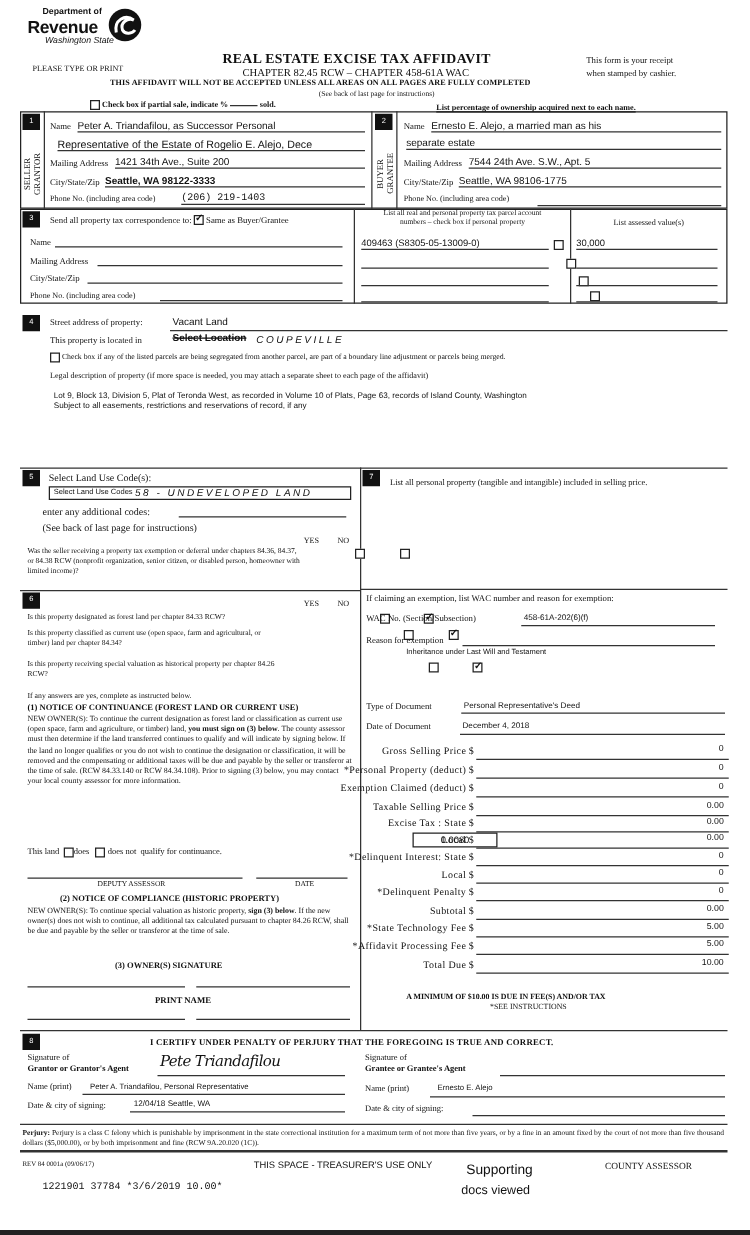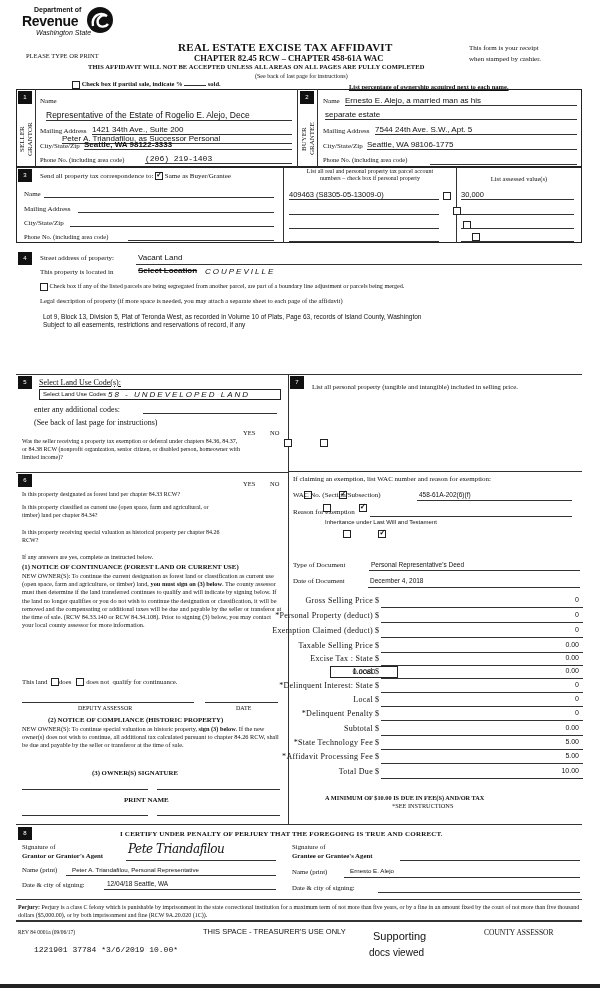--- a/index.html
+++ b/index.html
@@ -35,21 +35,21 @@
   <div class="sans" style="position:absolute;left:0;top:9px;font-size:14px;font-weight:bold;letter-spacing:-0.3px;">Revenue</div>
   <div class="sans" style="position:absolute;left:14px;top:25px;font-size:7px;font-style:italic;">Washington State</div>
   <svg style="position:absolute;left:64px;top:2px;" width="28" height="28" viewBox="0 0 28 28">
     <circle cx="14" cy="14" r="13" fill="#111"></circle>
     <path d="M7 20 C 5 10, 14 5, 21 10 C 16 8, 10 12, 12 18 C 14 22, 20 21, 22 18" fill="none" stroke="#fff" stroke-width="2.4"></path>
   </svg>
 </div>
 
 <div class="abs" style="left:26px;top:52px;font-size:6.5px;">PLEASE TYPE OR PRINT</div>
 <div class="abs bold" style="left:178px;top:41px;font-size:11px;letter-spacing:0.3px;">REAL ESTATE EXCISE TAX AFFIDAVIT</div>
-<div class="abs" style="left:194px;top:53px;font-size:8.5px;font-weight:bold;">CHAPTER 82.45 RCW – CHAPTER 458-61A WAC</div>
+<div class="abs" style="left:194px;top:53px;font-size:8.5px;">CHAPTER 82.45 RCW – CHAPTER 458-61A WAC</div>
 <div class="abs" style="left:469px;top:44px;font-size:7px;">This form is your receipt</div>
 <div class="abs" style="left:469px;top:55px;font-size:7px;">when stamped by cashier.</div>
 <div class="abs bold" style="left:88px;top:63px;font-size:6.5px;letter-spacing:0.1px;">THIS AFFIDAVIT WILL NOT BE ACCEPTED UNLESS ALL AREAS ON ALL PAGES ARE FULLY COMPLETED</div>
 <div class="abs" style="left:255px;top:73px;font-size:6px;">(See back of last page for instructions)</div>
 <div class="abs" style="left:72px;top:80px;font-size:6.5px;">
   <span class="cb"></span>
   <span class="bold">Check box if partial sale, indicate %</span>
   <span style="display:inline-block;width:22px;border-bottom:1px solid #333;"></span>
   <span class="bold">sold.</span>
 </div>
@@ -59,21 +59,21 @@
 <div class="abs" style="left:16px;top:89px;width:566px;height:78px;border:1px solid #222;"></div>
 <div class="vline" style="left:297px;top:89px;height:78px;"></div>
 
 <div class="badge" style="left:18px;top:91px;">1</div>
 <div class="vline" style="left:35px;top:89px;height:78px;"></div>
 <div class="vert" style="left:18px;top:115px;height:48px;">
   <span>SELLER</span><br><span>GRANTOR</span>
 </div>
 
 <div class="row-label" style="left:40px;top:97px;">Name</div>
-<div class="abs fill ul" style="left:62px;top:96px;width:230px;font-size:8px;margin-top:38px;">Peter A. Triandafilou, as Successor Personal</div>
+<div class="abs fill ul" style="left:62px;top:96px;width:230px;font-size:8px;">Peter A. Triandafilou, as Successor Personal</div>
 <div class="abs fill ul" style="left:46px;top:110px;width:246px;font-size:8.5px;white-space:nowrap;overflow:hidden;">Representative of the Estate of Rogelio E. Alejo, Dece</div>
 <div class="row-label" style="left:40px;top:127px;">Mailing Address</div>
 <div class="abs fill ul" style="left:92px;top:125px;width:200px;font-size:8px;">1421 34th Ave., Suite 200</div>
 <div class="row-label" style="left:40px;top:142px;">City/State/Zip</div>
 <div class="abs fill ul" style="left:84px;top:140px;width:208px;font-size:8px;font-weight:bold;">Seattle, WA 98122-3333</div>
 <div class="row-label" style="left:40px;top:156px;font-size:6.5px;">Phone No. (including area code)</div>
 <div class="abs fill ul" style="left:145px;top:154px;width:147px;font-size:8px;font-family:Liberation Mono, monospace;">(206) 219-1403</div>
 
 <div class="badge" style="left:300px;top:91px;">2</div>
 <div class="vline" style="left:317px;top:89px;height:78px;"></div>
@@ -146,21 +146,21 @@
 <div class="row-label" style="left:40px;top:297px;font-size:6.5px;">Legal description of property (if more space is needed, you may attach a separate sheet to each page of the affidavit)</div>
 <div class="abs fill" style="left:43px;top:313px;font-size:6.5px;white-space:nowrap;">Lot 9, Block 13, Division 5, Plat of Teronda West, as recorded in Volume 10 of Plats, Page 63, records of Island County, Washington</div>
 <div class="abs fill" style="left:43px;top:321px;font-size:6.5px;white-space:nowrap;">Subject to all easements, restrictions and reservations of record, if any</div>
 
 
 <div class="hline" style="left:16px;top:374px;width:566px;"></div>
 <div class="vline" style="left:288px;top:374px;height:450px;"></div>
 
 
 <div class="badge" style="left:18px;top:376px;">5</div>
-<div class="abs" style="left:39px;top:378px;font-size:8px;text-decoration:underline;">Select Land Use Code(s):</div>
+<div class="abs" style="left:39px;top:378px;font-size:8px;">Select Land Use Code(s):</div>
 <div class="abs" style="left:39px;top:389px;width:242px;height:11px;border:1px solid #222;">
   <span class="sans" style="position:absolute;left:3px;top:1px;font-size:6px;">Select Land Use Codes</span>
   <span class="hand" style="position:absolute;left:68px;top:0px;">58 - UNDEVELOPED LAND</span>
 </div>
 <div class="abs" style="left:34px;top:405px;font-size:8px;">enter any additional codes:</div>
 <div class="abs ul" style="left:143px;top:413px;width:134px;height:1px;"></div>
 <div class="abs" style="left:34px;top:418px;font-size:8px;">(See back of last page for instructions)</div>
 <div class="abs" style="left:243px;top:429px;font-size:6.5px;">YES</div>
 <div class="abs" style="left:270px;top:429px;font-size:6.5px;">NO</div>
 <div class="abs" style="left:22px;top:437px;width:218px;font-size:6px;line-height:8px;">Was the seller receiving a property tax exemption or deferral under chapters 84.36, 84.37, or 84.38 RCW (nonprofit organization, senior citizen, or disabled person, homeowner with limited income)?</div>

